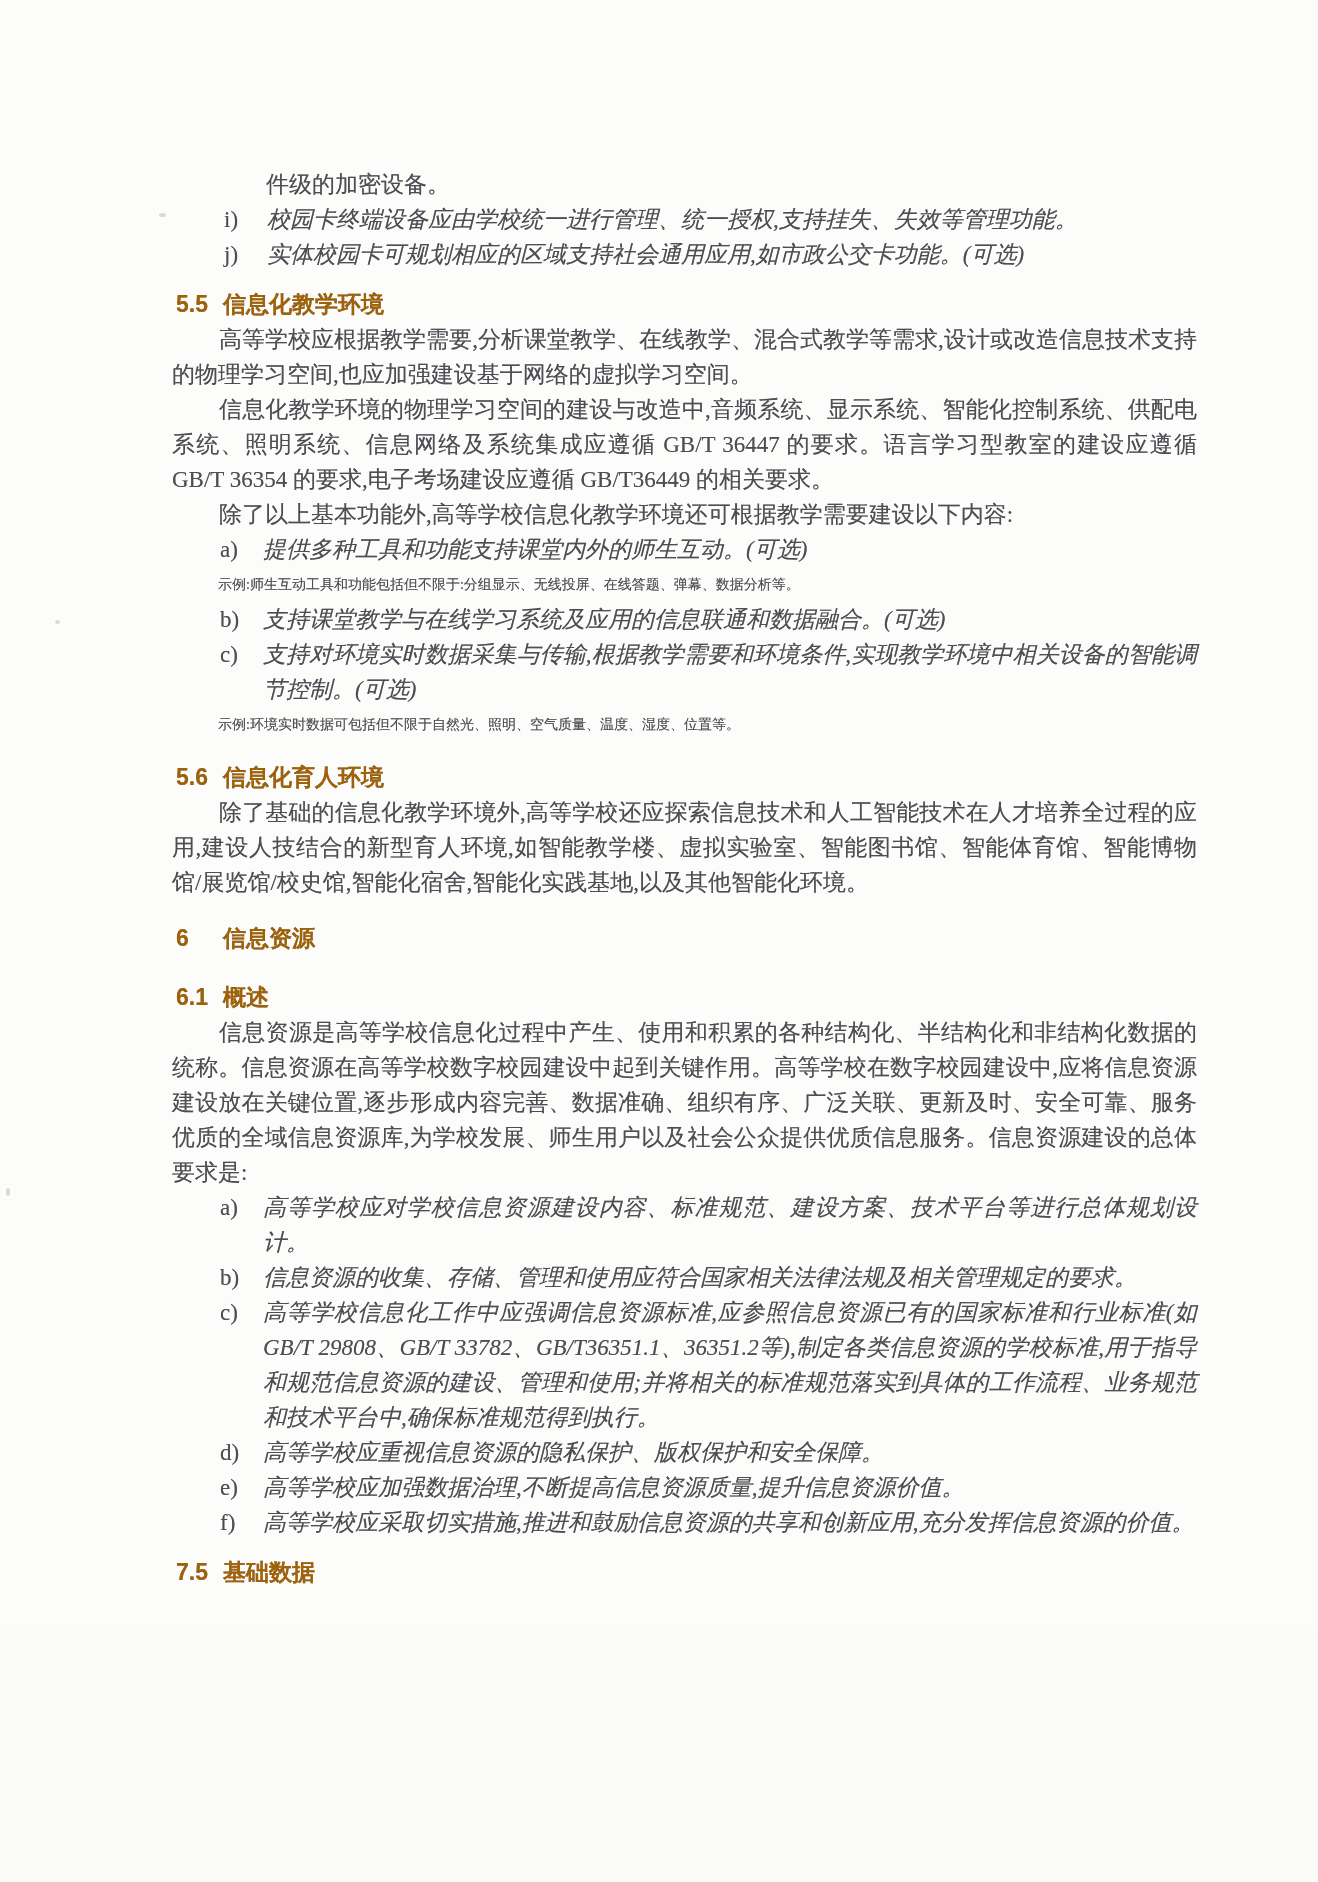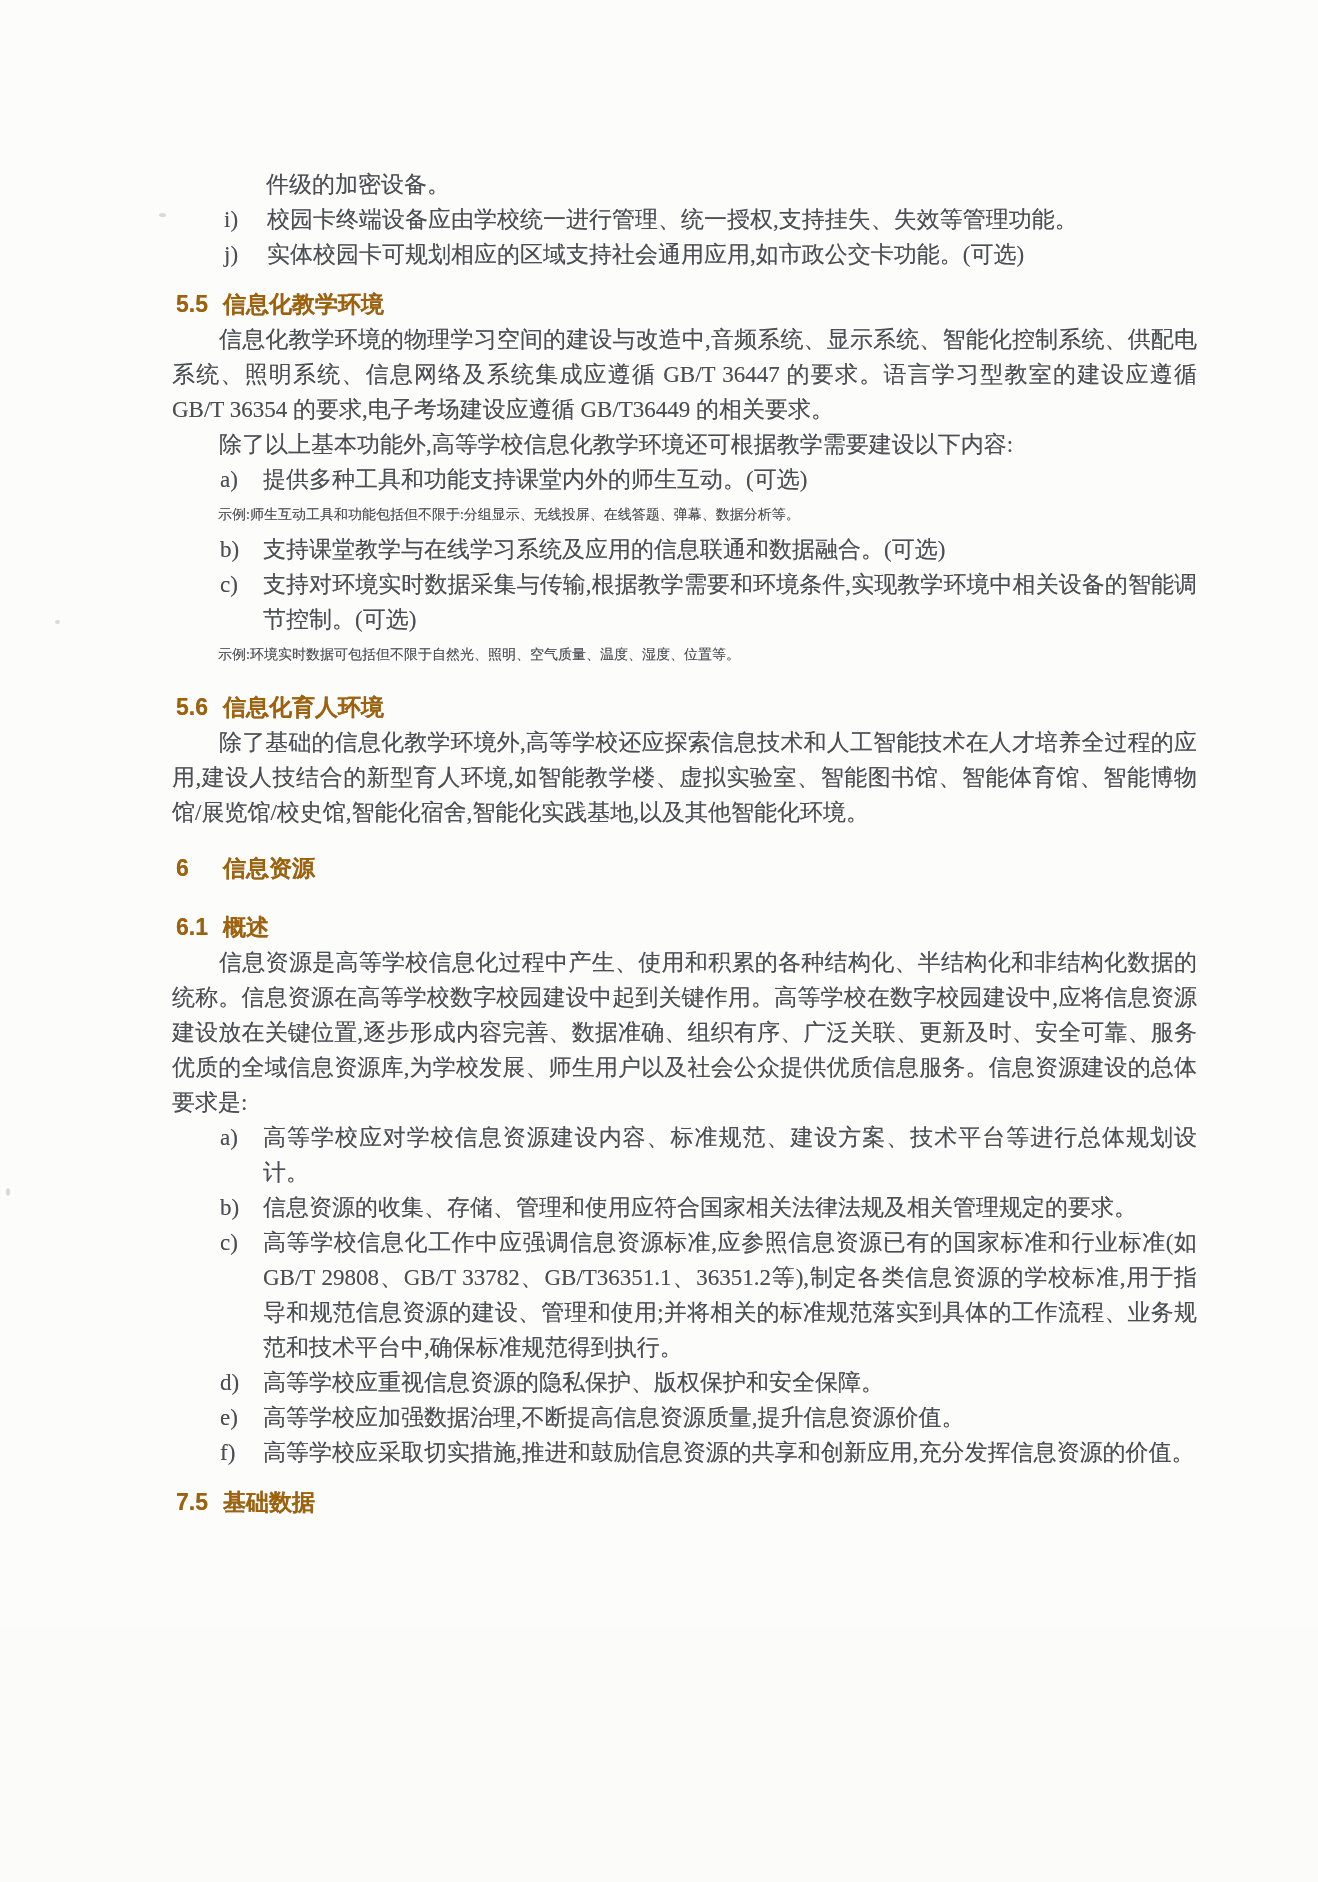--- a/index.html
+++ b/index.html
@@ -14,21 +14,21 @@
     font-family: "Liberation Serif", "DejaVu Serif", serif;
     font-size: 23px;
     line-height: 35px;
     text-shadow: 0 0 0.6px rgba(90,90,95,0.55);
     overflow: hidden;
   }
   .cont { margin-left: 94px; }
   .para { margin: 0; text-indent: 47px; text-align: justify; }
   .li { display: flex; margin-left: 48px; }
   .li .marker { flex: 0 0 43px; }
-  .li .text { flex: 1 1 auto; text-align: justify; }
+  .li .text { flex: 1 1 auto; text-align: justify; font-style: italic; }
   .li.top { margin-left: 52px; }
   .heading {
     margin: 15px 0 0 4px;
     font-family: "Liberation Sans", "DejaVu Sans", sans-serif;
     font-weight: 600;
     font-size: 23px;
     line-height: 35px;
     color: #a16207;
     text-shadow: 0 0 0.5px rgba(70,71,76,0.6);
   }
@@ -78,20 +78,21 @@
 
   <div class="li top">
     <span class="marker">j)</span>
     <span class="text">实体校园卡可规划相应的区域支持社会通用应用,如市政公交卡功能。(可选)</span>
   </div>
 
   <h2 class="heading">
     <span class="num">5.5</span><span class="title">信息化教学环境</span>
   </h2>
 
+  <p class="para">高等学校应根据教学需要,分析课堂教学、在线教学、混合式教学等需求,设计或改造信息技术支持的物理学习空间,也应加强建设基于网络的虚拟学习空间。</p>
   <p class="para">信息化教学环境的物理学习空间的建设与改造中,音频系统、显示系统、智能化控制系统、供配电系统、照明系统、信息网络及系统集成应遵循 GB/T 36447 的要求。语言学习型教室的建设应遵循 GB/T 36354 的要求,电子考场建设应遵循 GB/T36449 的相关要求。</p>
   <p class="para">除了以上基本功能外,高等学校信息化教学环境还可根据教学需要建设以下内容:</p>
 
   <div class="li">
     <span class="marker">a)</span>
     <span class="text">提供多种工具和功能支持课堂内外的师生互动。(可选)</span>
   </div>
 
   <div class="example">示例:师生互动工具和功能包括但不限于:分组显示、无线投屏、在线答题、弹幕、数据分析等。</div>
 

